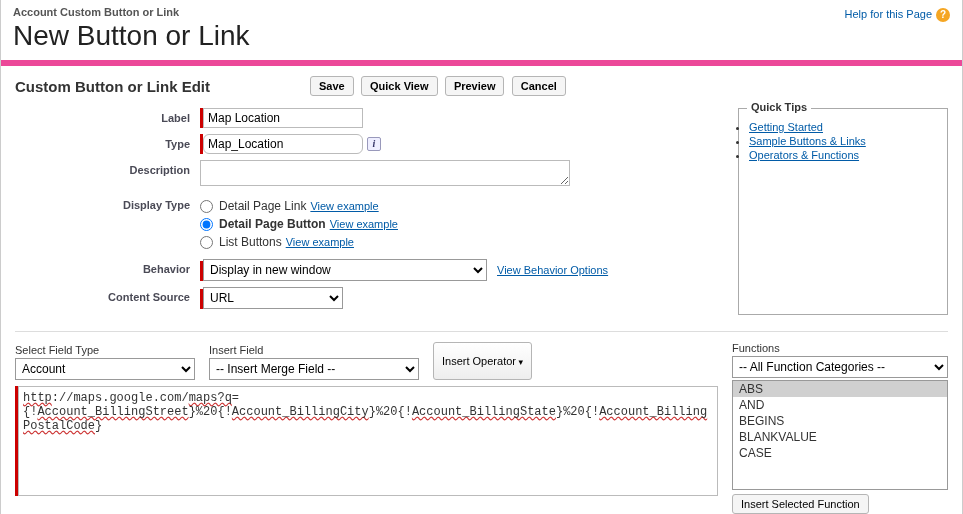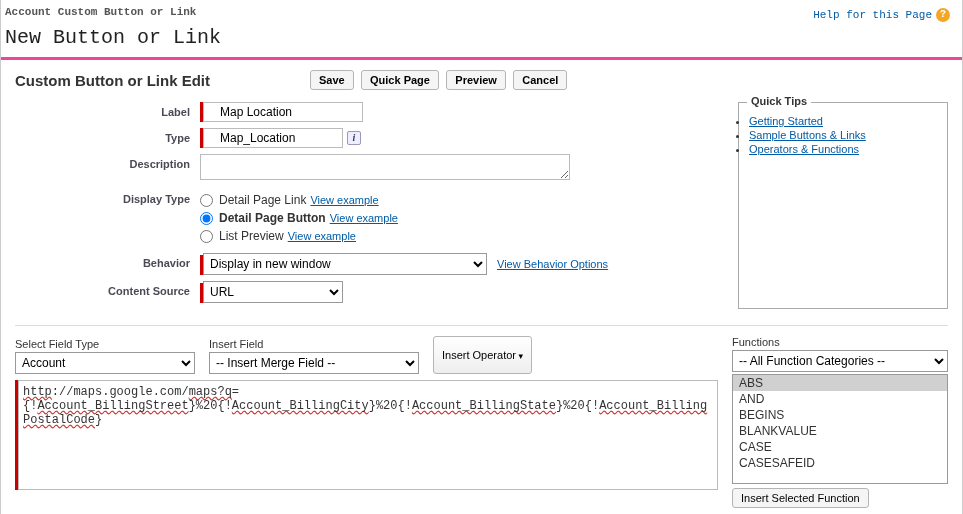--- a/index.html
+++ b/index.html
@@ -1,34 +1,34 @@
 <!DOCTYPE html>
 <html><head>
 <meta charset="utf-8">
 <style>
 * { box-sizing: border-box; margin: 0; padding: 0; }
 body { font-family: Arial, Helvetica, sans-serif; font-size: 12px; color: #333; background: #fff; width: 963px; }
 .page-wrap { border: 1px solid #ccc; border-top: none; }
-.header { padding: 6px 4px 8px; border-bottom: 3px solid #ec4899; position: relative; font-family: Liberation Mono, monospace; }
+.header { padding: 6px 12px 8px; border-bottom: 6px solid #ec4899; position: relative; }
 .breadcrumb { font-size: 11px; color: #555; font-weight: bold; }
-.page-title { font-size: 20px; font-weight: normal; color: #222; margin-top: 8px; }
+.page-title { font-size: 28px; font-weight: normal; color: #222; margin-top: 2px; }
 .help-link { position: absolute; right: 12px; top: 8px; font-size: 11px; }
 .help-link a { color: #015ba7; text-decoration: none; }
 .help-icon { display: inline-block; width: 14px; height: 14px; border-radius: 50%; background: #f5a623; color: #fff; text-align: center; line-height: 14px; font-weight: bold; font-size: 10px; margin-left: 4px; vertical-align: middle; }
 .content { padding: 10px 14px; }
 .section-header { display: flex; align-items: center; margin-bottom: 12px; }
 .section-title { font-size: 15px; font-weight: bold; color: #333; margin-right: 100px; }
 .btn-row button { font-size: 11px; padding: 3px 8px; margin-right: 4px; background: #f5f5f5; border: 1px solid #b5b5b5; border-radius: 3px; cursor: pointer; font-weight: bold; }
 .form-area { display: flex; gap: 20px; }
 .form-left { flex: 1; }
 .field-row { display: flex; align-items: flex-start; margin-bottom: 6px; }
 .field-label { width: 185px; text-align: right; padding-right: 10px; padding-top: 4px; font-size: 11px; color: #4a4a56; font-weight: bold; }
 .field-input { flex: 1; }
 .req-bar { display: inline-block; width: 3px; height: 20px; background: #c00; vertical-align: middle; margin-right: 0; }
-input[type="text"] { height: 20px; padding: 2px 16px; border: 1px solid #bbb; font-size: 12px; vertical-align: middle; }
+input[type="text"] { height: 20px; padding: 2px 4px; border: 1px solid #bbb; font-size: 12px; vertical-align: middle; }
 textarea { border: 1px solid #bbb; font-size: 12px; padding: 2px 4px; resize: both; }
 .info-icon { display: inline-block; width: 14px; height: 14px; border: 1px solid #99b; background: #eef; color: #336; font-family: serif; font-style: italic; font-weight: bold; font-size: 10px; text-align: center; line-height: 12px; margin-left: 4px; vertical-align: middle; border-radius: 2px; }
 .radio-row { display: flex; align-items: center; margin-bottom: 4px; font-size: 12px; }
 .radio-row input[type="radio"] { margin-right: 6px; }
 .radio-row .rlabel { font-weight: normal; }
 .radio-row .rlabel.bold { font-weight: bold; }
 .view-example { color: #015ba7; text-decoration: underline; margin-left: 4px; font-size: 11px; cursor: pointer; }
 select { height: 22px; border: 1px solid #999; background: #fff; font-size: 12px; padding: 1px 2px; }
 .link-underline { color: #015ba7; text-decoration: underline; font-size: 11px; cursor: pointer; }
 .tips-box { border: 1px solid #aaa; padding: 8px 10px 10px; width: 210px; position: relative; margin-left: auto; }
@@ -60,56 +60,56 @@
     <div class="help-link">
       <a href="#"><span>Help for this Page</span></a><span class="help-icon">?</span>
     </div>
   </div>
 
   <div class="content">
     <div class="section-header">
       <div class="section-title">Custom Button or Link Edit</div>
       <div class="btn-row">
         <button>Save</button>
-        <button>Quick Page</button>
+        <button>Quick View</button>
         <button>Preview</button>
         <button>Cancel</button>
       </div>
     </div>
 
     <div class="form-area">
       <div class="form-left">
         <div class="field-row">
           <div class="field-label">Label</div>
           <div class="field-input"><span class="req-bar"></span><input type="text" style="width: 160px;" value="Map Location"></div>
         </div>
         <div class="field-row">
           <div class="field-label">Type</div>
-          <div class="field-input"><span class="req-bar"></span><input type="text" style="width: 140px;" value="Map_Location"><span class="info-icon">i</span></div>
+          <div class="field-input"><span class="req-bar"></span><input type="text" style="width: 160px; border-radius: 6px;" value="Map_Location"><span class="info-icon">i</span></div>
         </div>
         <div class="field-row">
           <div class="field-label">Description</div>
           <div class="field-input"><textarea style="width: 370px; height: 26px;"></textarea></div>
         </div>
         <div class="field-row">
           <div class="field-label">Display Type</div>
           <div class="field-input">
             <div class="radio-row" style="margin-top:4px">
               <input type="radio" name="dt" style="">
               <span class="rlabel">Detail Page Link</span>
               <span class="view-example">View example</span>
             </div>
             <div class="radio-row">
               <input type="radio" name="dt" checked="" style="">
               <span class="rlabel bold">Detail Page Button</span>
               <span class="view-example">View example</span>
             </div>
             <div class="radio-row">
               <input type="radio" name="dt" style="">
-              <span class="rlabel">List Preview</span>
+              <span class="rlabel">List Buttons</span>
               <span class="view-example">View example</span>
             </div>
           </div>
         </div>
         <div class="field-row">
           <div class="field-label">Behavior</div>
           <div class="field-input">
             <span class="req-bar"></span><select style="width:284px"><option>Display in new window</option></select>
             &nbsp;&nbsp;<span class="link-underline">View Behavior Options</span>
           </div>
@@ -155,19 +155,18 @@
 
       <div class="functions-panel">
         <div class="editor-col-label">Functions</div>
         <select style="width:100%; margin-bottom:2px"><option>-- All Function Categories --</option></select>
         <div class="functions-list">
           <div class="sel">ABS</div>
           <div>AND</div>
           <div>BEGINS</div>
           <div>BLANKVALUE</div>
           <div>CASE</div>
-          <div>CASESAFEID</div>
         </div>
         <button class="insert-fn-btn">Insert Selected Function</button>
       </div>
     </div>
   </div>
 </div>
 
 </body></html>

